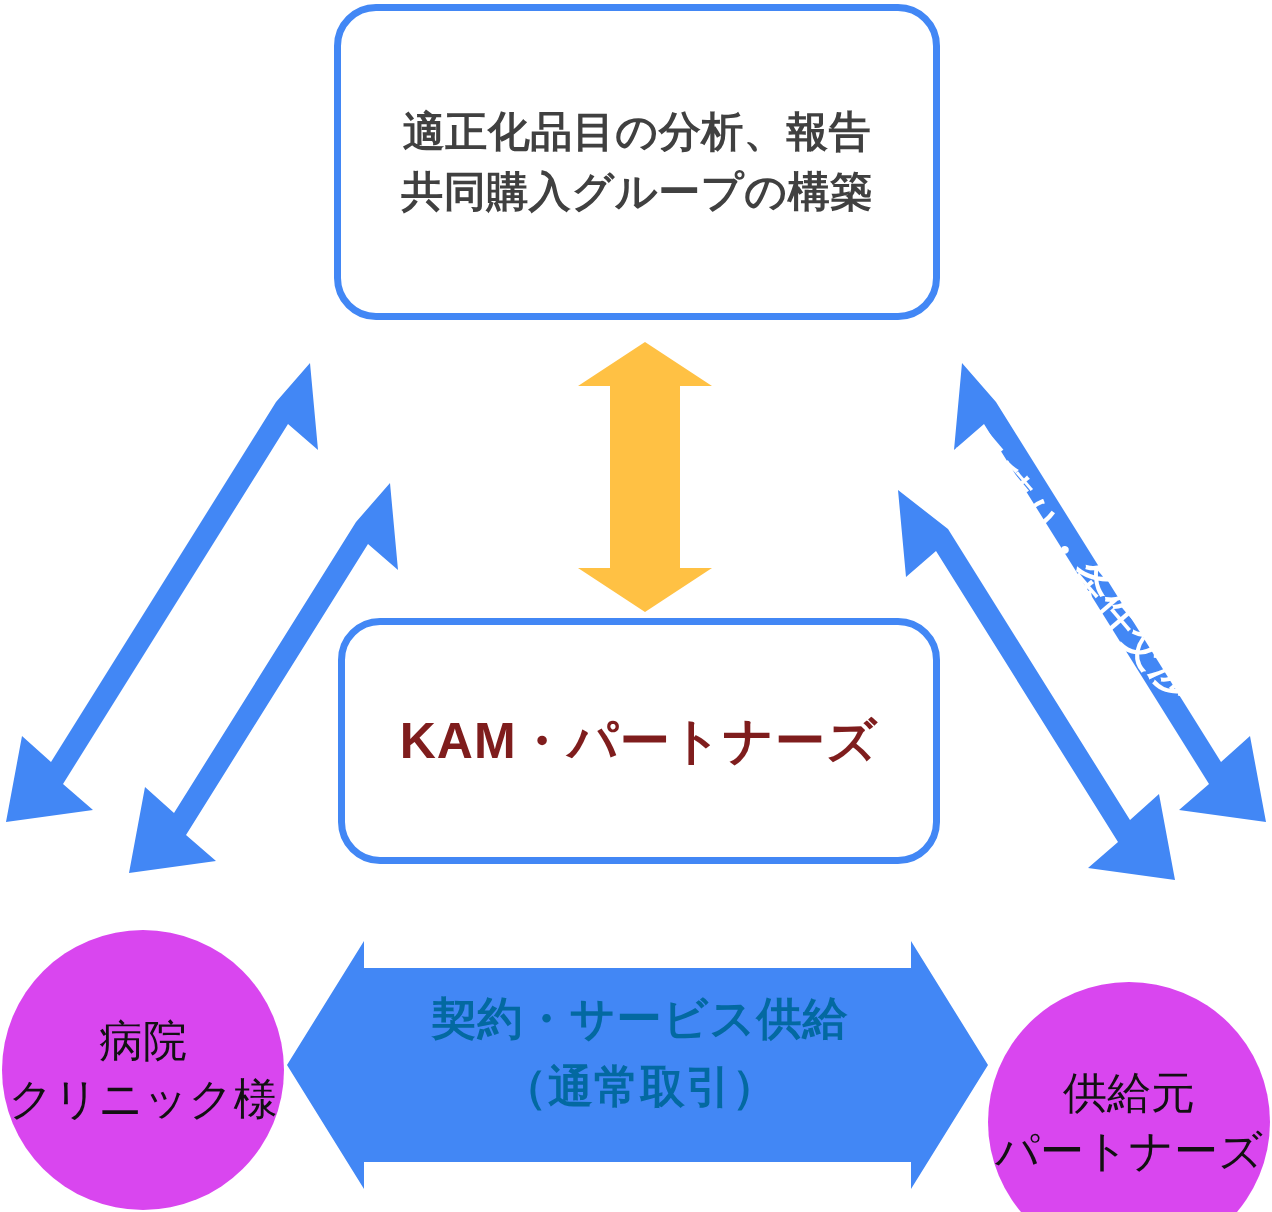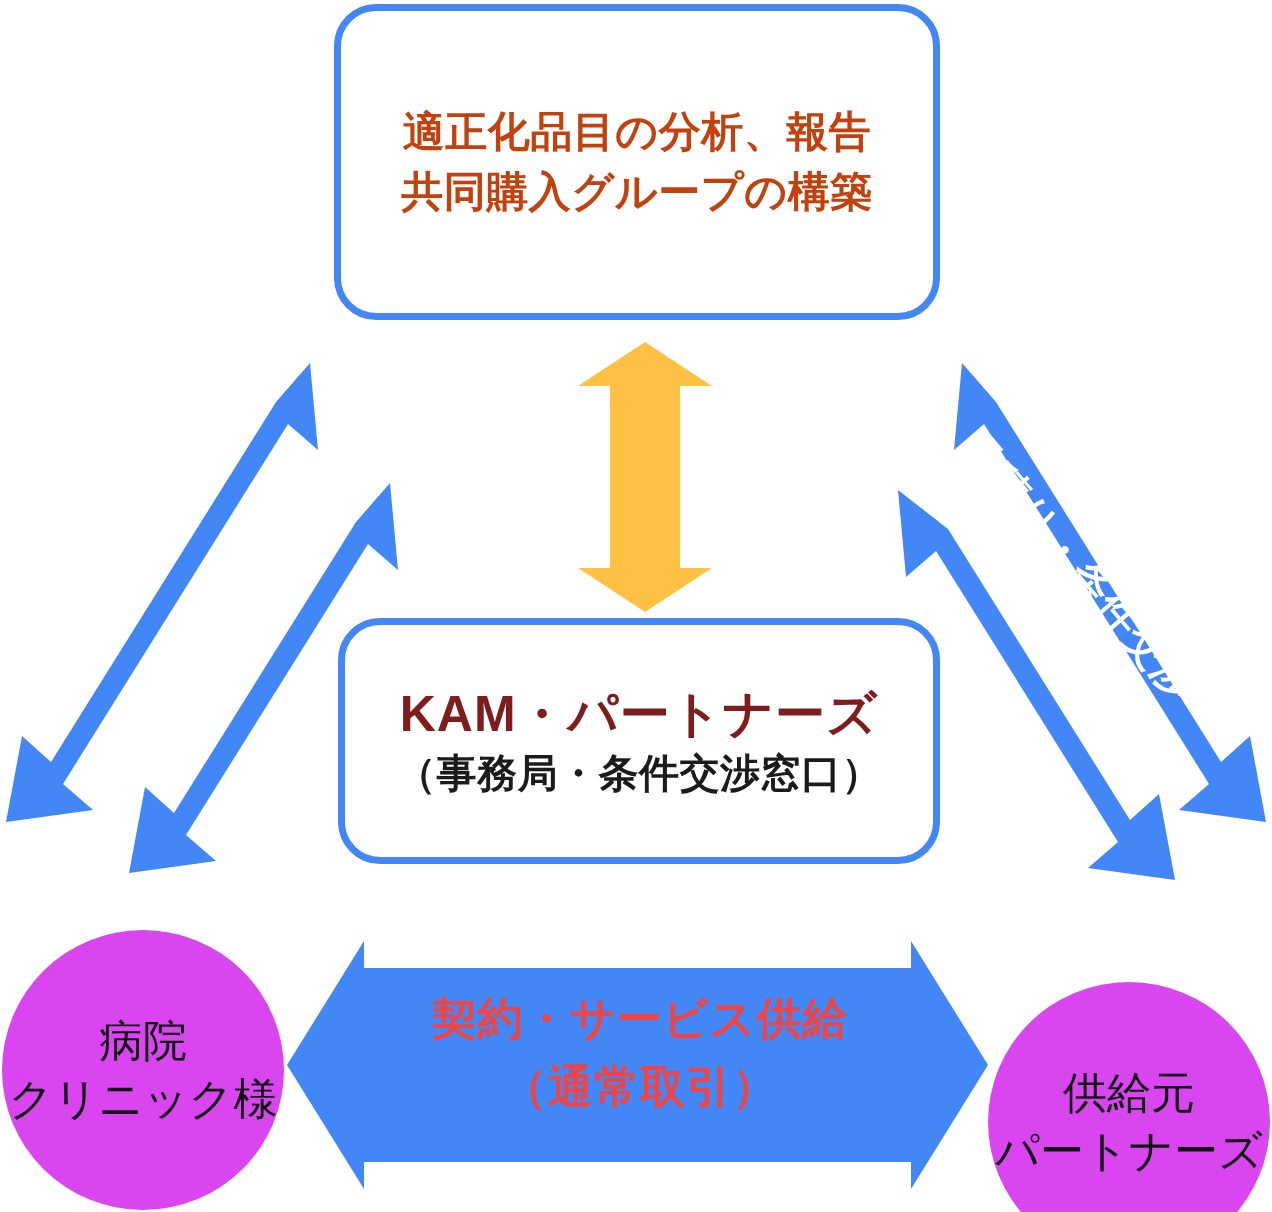--- a/index.html
+++ b/index.html
@@ -37,21 +37,21 @@
     z-index: 4;
   }
 
   #top-box {
     left: 334px;
     top: 4px;
     width: 606px;
     height: 316px;
   }
   #top-box .line {
-    color: #c2410c;
+    color: #404040;
     font-size: 42px;
     font-weight: 700;
     line-height: 1.42;
     letter-spacing: 0.5px;
     white-space: nowrap;
   }
 
   #center-box {
     left: 338px;
     top: 618px;
@@ -158,21 +158,21 @@
   #label-contract-supply {
     position: absolute;
     left: 330px;
     top: 985px;
     width: 620px;
     text-align: center;
     z-index: 3;
     pointer-events: none;
   }
   #label-contract-supply .line {
-    color: #ef4444;
+    color: #0369a1;
     font-size: 45px;
     font-weight: 700;
     letter-spacing: 1px;
     line-height: 1.5;
     white-space: nowrap;
   }
 </style>
 </head>
 <body>
 
@@ -201,21 +201,20 @@
     <polygon class="arrow-blue" points="287,1065 364,941 364,968 911,968 911,941 988,1065 911,1189 911,1162 364,1162 364,1189"></polygon>
   </svg>
 
   <div class="rbox" id="top-box">
     <div class="line">適正化品目の分析、報告</div>
     <div class="line">共同購入グループの構築</div>
   </div>
 
   <div class="rbox" id="center-box">
     <div class="title">KAM・パートナーズ</div>
-    <div class="subtitle">（事務局・条件交渉窓口）</div>
   </div>
 
   <div class="circle" id="circle-left">
     <div class="line">病院</div>
     <div class="line">クリニック様</div>
   </div>
 
   <div class="circle" id="circle-right">
     <div class="line">供給元</div>
     <div class="line">パートナーズ</div>

